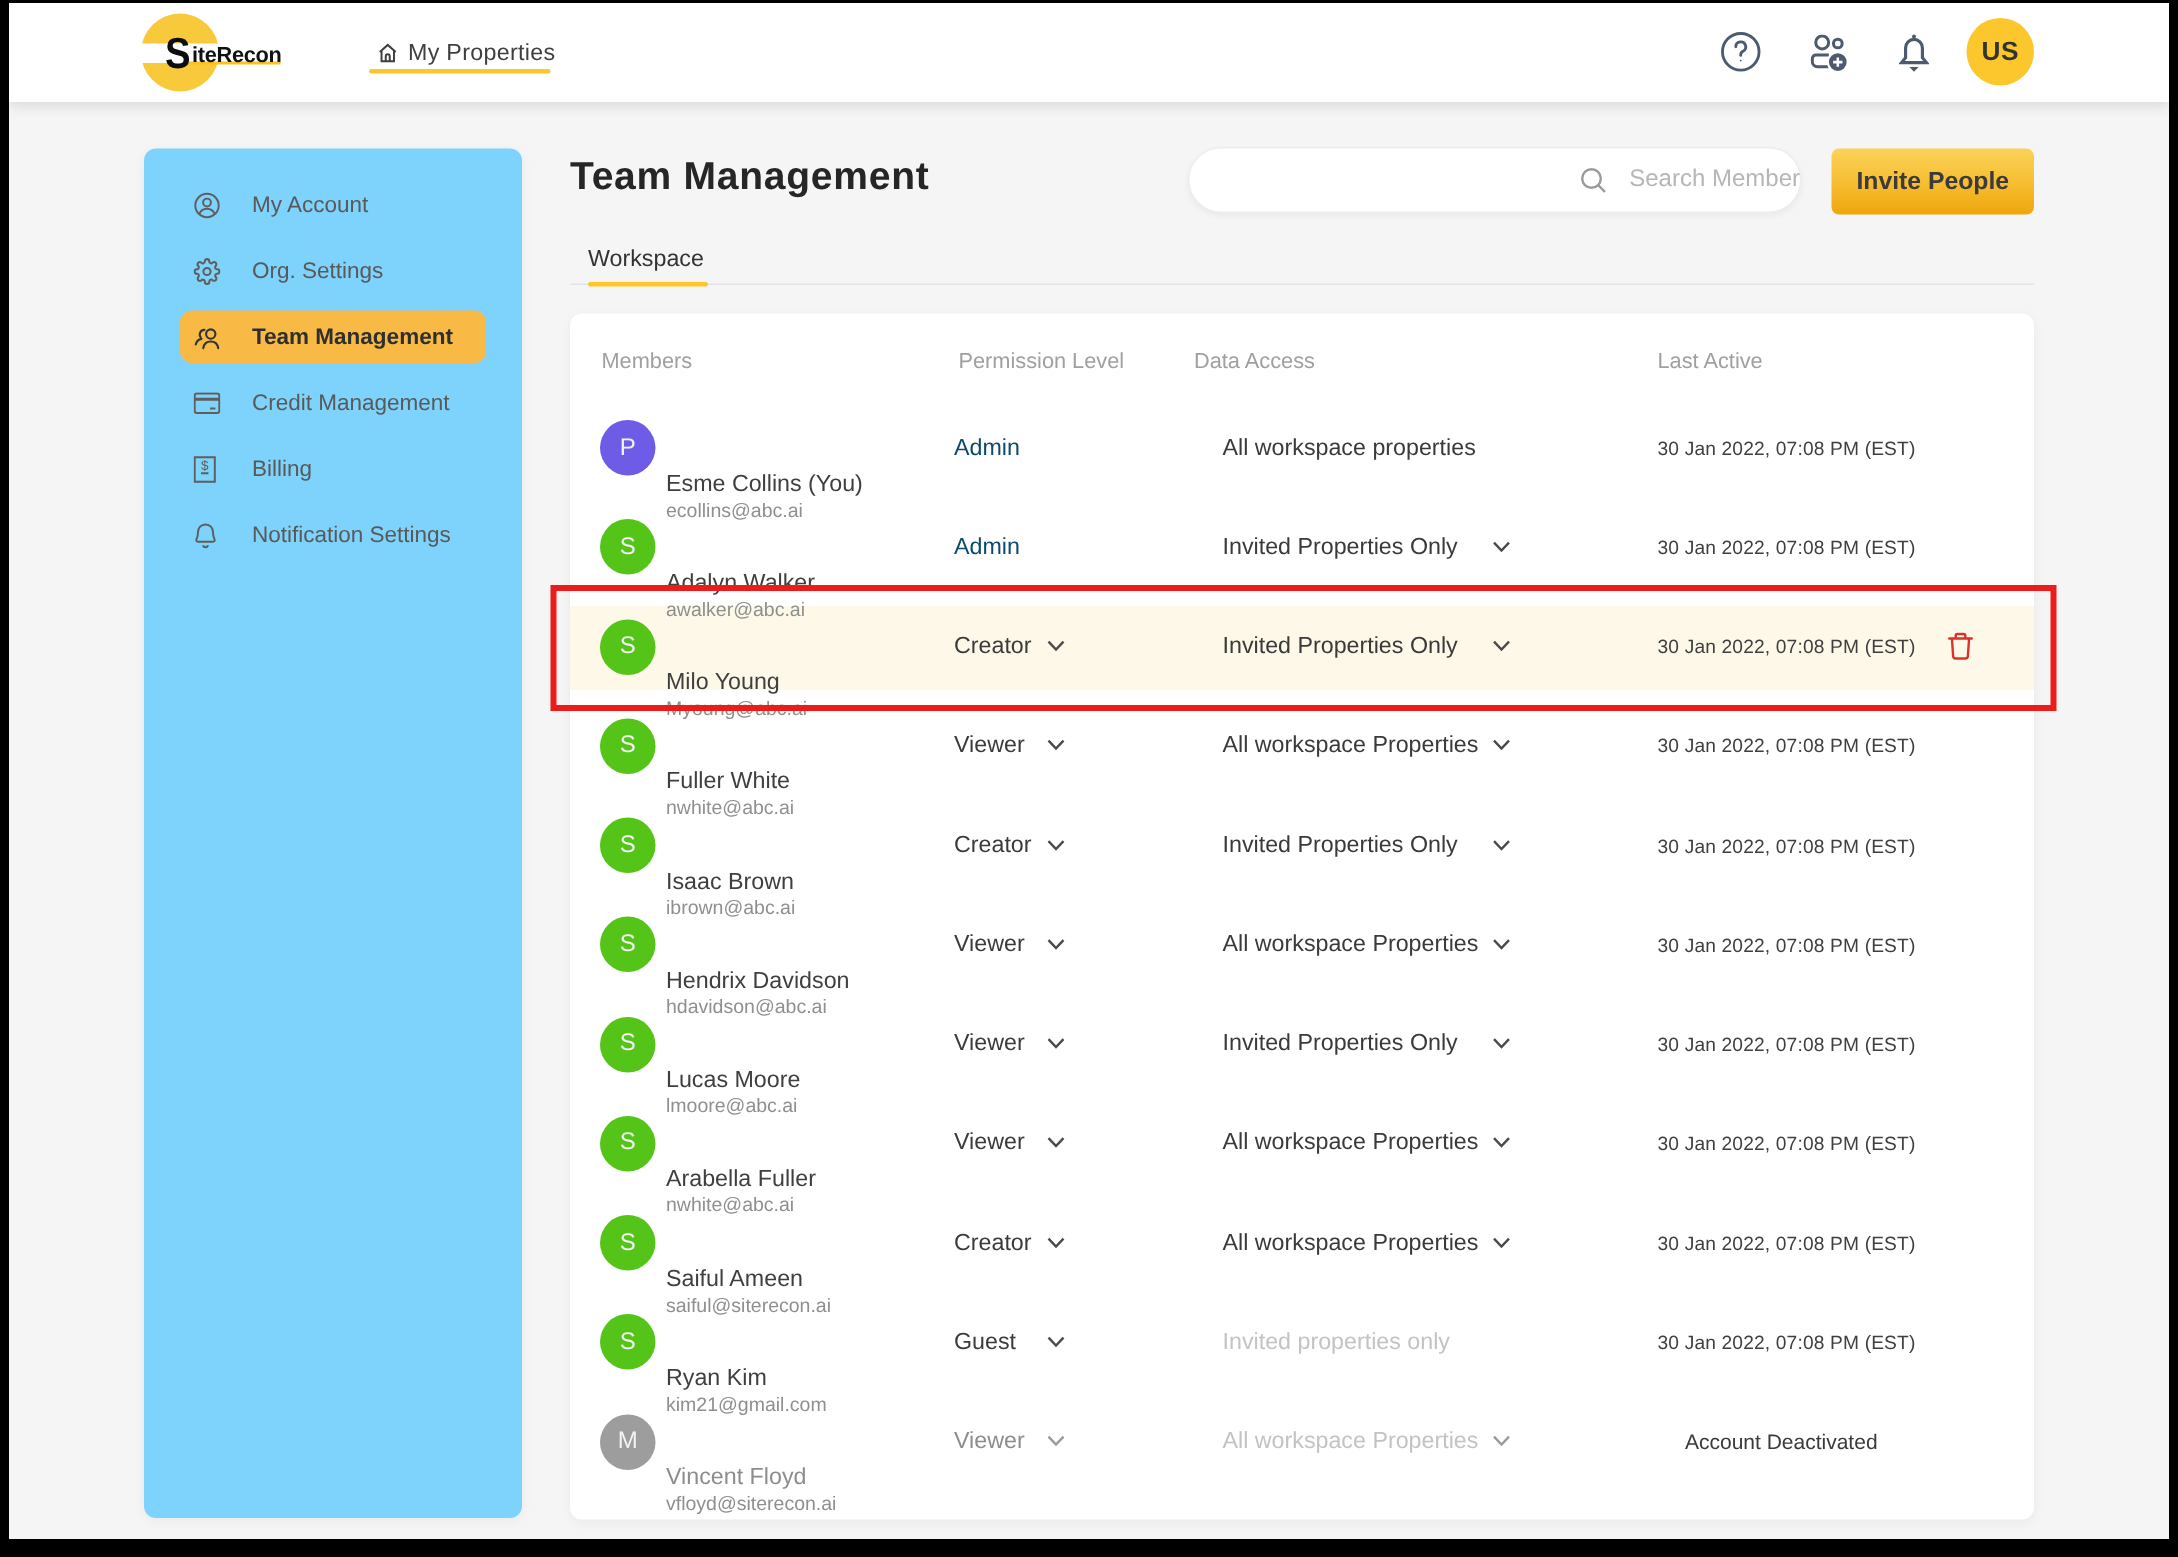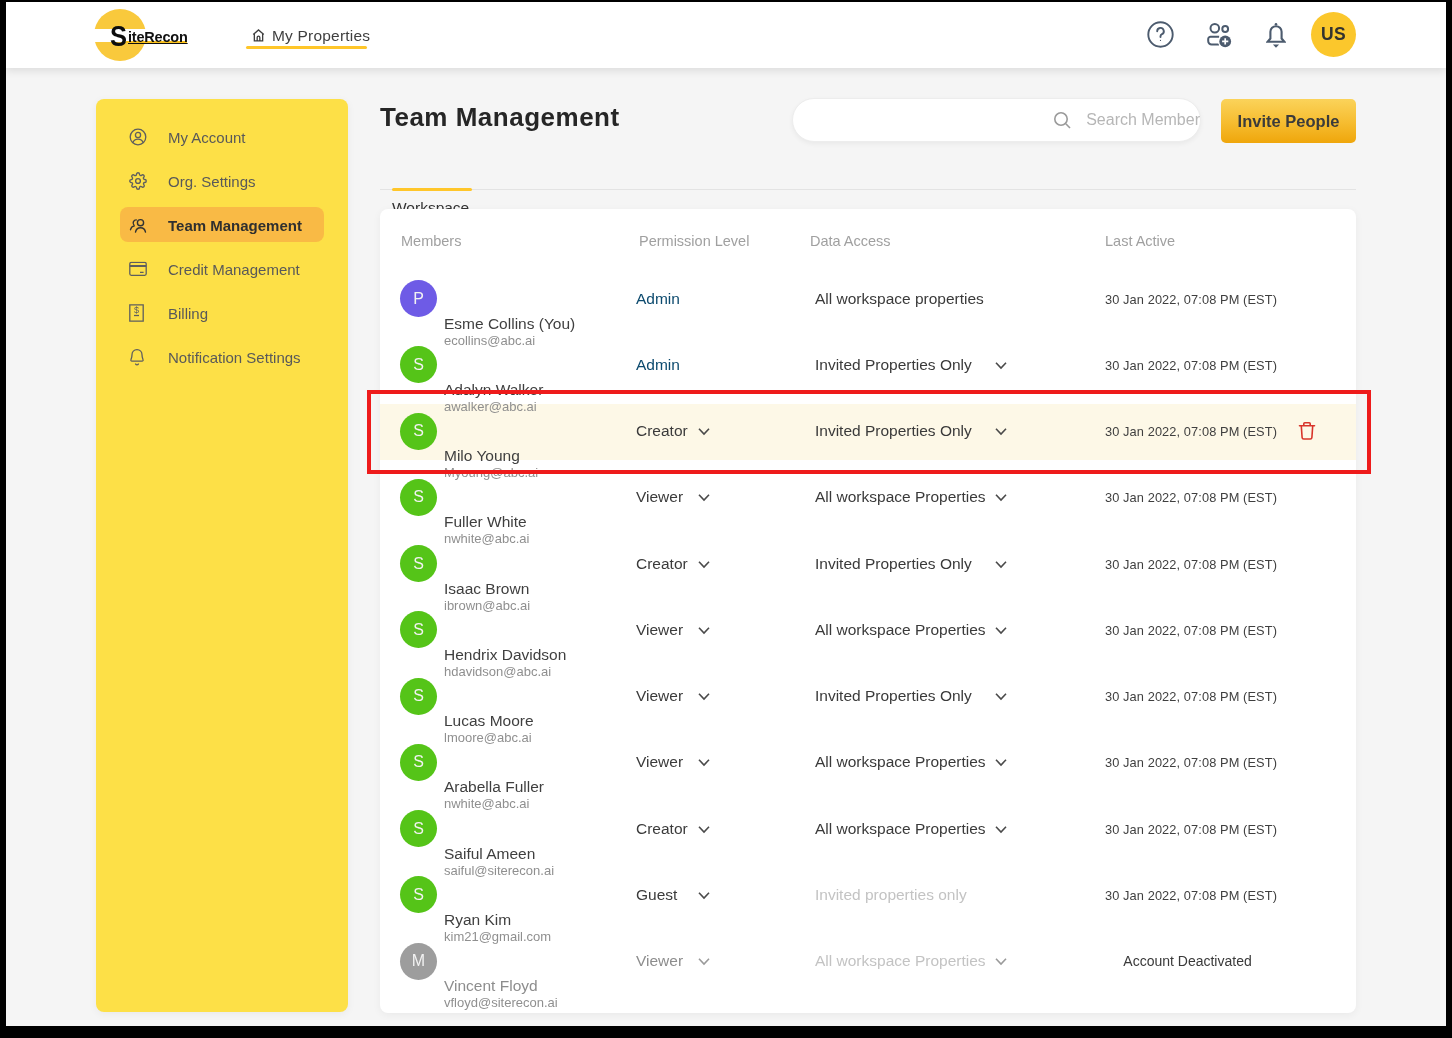--- a/index.html
+++ b/index.html
@@ -7,59 +7,59 @@
   font-family:"Liberation Sans", sans-serif; }
 #vp { position:absolute; left:6px; top:2px; width:1440px; height:1024px;
   background:#f5f5f5; overflow:hidden; }
 
 #hdr { position:absolute; left:0; top:0; width:1440px; height:66px; background:#fff;
   box-shadow:0 3px 8px rgba(0,0,0,0.10); z-index:5; }
 #logo-c { position:absolute; left:88px; top:7px; width:52px; height:52px; border-radius:50%;
   background:#F9C93C; }
 #logo-band { position:absolute; left:88px; top:27px; width:52px; height:13px; background:#fff; }
 #logo-s { position:absolute; left:104px; top:18px; font-size:29px; font-weight:700; color:#0d0d0d; transform:scaleX(0.88); transform-origin:left top; }
-#logo-t { position:absolute; left:122px; top:27px; font-size:14.5px; font-weight:700; color:#111; letter-spacing:-0.2px;text-decoration:underline; }
+#logo-t { position:absolute; left:122px; top:27px; font-size:14.5px; font-weight:700; color:#111; letter-spacing:-0.2px; }
 #logo-u { position:absolute; left:120px; top:39px; width:61px; height:2px; background:#FBC21E; }
 
 #nav-txt { position:absolute; left:266px; top:25px; font-size:15.5px; color:#3f3f3f; letter-spacing:0.2px; }
 #nav-u { position:absolute; left:240px; top:44px; width:121px; height:2.6px; background:#FFC629; border-radius:2px; }
 #btn-new { position:absolute; left:954px; top:14px; width:169px; height:36px; border-radius:6px;
   background:linear-gradient(180deg,#FBD35A 0%,#F6BC2F 55%,#EFA60B 100%); }
 #btn-new .pic { position:absolute; left:21px; top:50%; transform:translateY(-50%); }
 #btn-new .txt { position:absolute; left:48px; top:50%; transform:translateY(-50%);
   font-size:14.5px; font-weight:600; color:#3a3a3a; white-space:nowrap; letter-spacing:0.1px; }
 #btn-new .sep { position:absolute; left:150px; top:7px; width:1px; height:22px; background:rgba(60,60,60,0.45); }
 #btn-new .chv { position:absolute; left:156px; top:50%; transform:translateY(-50%); }
 .hicon { position:absolute; }
 #avatar { position:absolute; left:1305px; top:10px; width:45px; height:45px; border-radius:50%;
   background:#FBC72C; display:flex; align-items:center; justify-content:center;
   font-size:17.5px; font-weight:600; color:#33332f; letter-spacing:0.4px; }
 
-#side { position:absolute; left:90px; top:97px; width:252px; height:913px; background:#fde047;
+#side { position:absolute; left:90px; top:97px; width:252px; height:913px; background:#7dd3fc;
   border-radius:8px; box-shadow:0 2px 8px rgba(0,0,0,0.05); }
 .mi { position:absolute; left:0; width:252px; height:44px; }
 .mi .ic { position:absolute; left:33px; top:50%; transform:translateY(-50%); }
 .mi .lb { position:absolute; left:72px; top:50%; transform:translateY(-50%);
   font-size:15px; color:#595959; white-space:nowrap; }
 #sel { position:absolute; left:24px; top:108px; width:204px; height:35px;
   background:#F9BA45; border-radius:8px; }
 .mi.sel .lb { color:#2f2f2f; font-weight:600; }
 
 #title { position:absolute; left:374px; top:100px; font-size:26px; font-weight:700;
   color:#262626; letter-spacing:0.5px; }
 #search { position:absolute; left:786px; top:96px; width:409px; height:44px; background:#fff;
   border:1px solid #ededed; border-radius:22px; box-shadow:0 2px 5px rgba(0,0,0,0.05);
   display:flex; align-items:center;justify-content:flex-end; }
 #search .ph { font-size:16px; color:#b6b6b6; margin-left:14px; }
 #search svg { margin-left:22px; }
 #btn-invite { position:absolute; left:1215px; top:97px; width:135px; height:44px; border-radius:5px;
   background:linear-gradient(180deg,#FBD35A 0%,#F6BC2F 55%,#EFA60B 100%);
   display:flex; align-items:center; justify-content:center;
   font-size:16.5px; font-weight:600; color:#3b3b3b; }
-#tab { position:absolute; left:386px; top:162px; font-size:15.5px; font-weight:500; color:#333;margin-top:35px; }
+#tab { position:absolute; left:386px; top:162px; font-size:15.5px; font-weight:500; color:#333; }
 #tab-u { position:absolute; left:386px; top:186px; width:80px; height:3px; background:#FFC62A; border-radius:2px; z-index:2; }
 #tab-line { position:absolute; left:374px; top:187px; width:976px; height:1px; background:#e3e3e3; }
 
 #card { position:absolute; left:374px; top:207px; width:976px; height:804px; background:#fff;
   border-radius:8px; box-shadow:0 2px 8px rgba(0,0,0,0.05); }
 .ch { position:absolute; top:24px; font-size:14.5px; color:#a0a0a0; }
 #hl { position:absolute; left:0; top:194.6px; width:976px; height:56px; background:#FDF8E7; }
 .row { position:absolute; left:0; width:976px; height:66.25px; }
 .av { position:absolute; left:20px; top:14.6px; width:37px; height:37px; border-radius:50%;
   display:flex; align-items:center; justify-content:center; font-size:16px; color:#f2f2f2; }
@@ -178,21 +178,21 @@
     <div class="ph">Search Member</div>
   </div>
   <div id="btn-invite">Invite People</div>
   <div id="tab">Workspace</div>
   <div id="tab-u"></div>
   <div id="tab-line"></div>
 
   <div id="card">
     <div class="ch" style="left:21px">Members</div>
     <div class="ch" style="left:259px">Permission Level</div>
-    <div class="ch" style="left:430px">Data Access</div>
+    <div class="ch" style="left:416px">Data Access</div>
     <div class="ch" style="left:725px">Last Active</div>
     <div id="hl"></div>
     <div class="row" style="top:56.50px">
         <div class="av purple">P</div>
         <div class="info">
           <div class="nm">Esme Collins (You)</div>
           <div class="em">ecollins@abc.ai</div>
         </div>
         <div class="perm adm">Admin</div>
         <div class="data ">All workspace properties</div>

